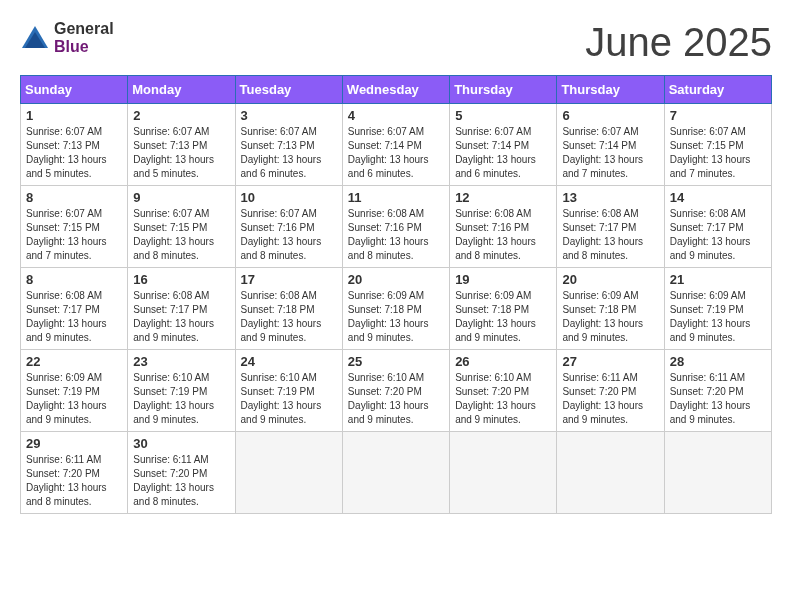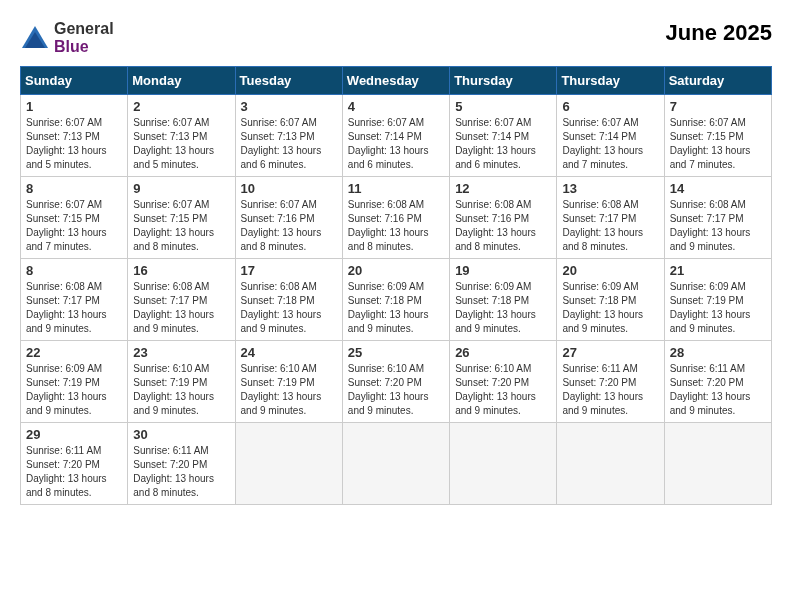--- a/index.html
+++ b/index.html
@@ -22,35 +22,35 @@
       gap: 4px;
     }
     .logo-icon {
       width: 30px;
       height: 28px;
     }
     .title-area {
       text-align: right;
     }
     .calendar-title {
-      font-size: 22px;
-      font-weight: bold;
-      color: #000000;
+      font-size: 40px;
+      font-weight: normal;
+      color: #404040;
     }
     .calendar-subtitle {
       font-size: 16px;
       color: #555;
     }
     table {
       width: 100%;
       border-collapse: collapse;
       table-layout: fixed;
     }
     th {
-      background-color: #0c4a6e;
+      background-color: #8b5cf6;
       color: #fff;
       padding: 6px 4px;
       text-align: left;
       font-size: 13px;
       font-weight: bold;
       border: 1px solid #2a6db5;
     }
     td {
       vertical-align: top;
       padding: 4px 5px;

